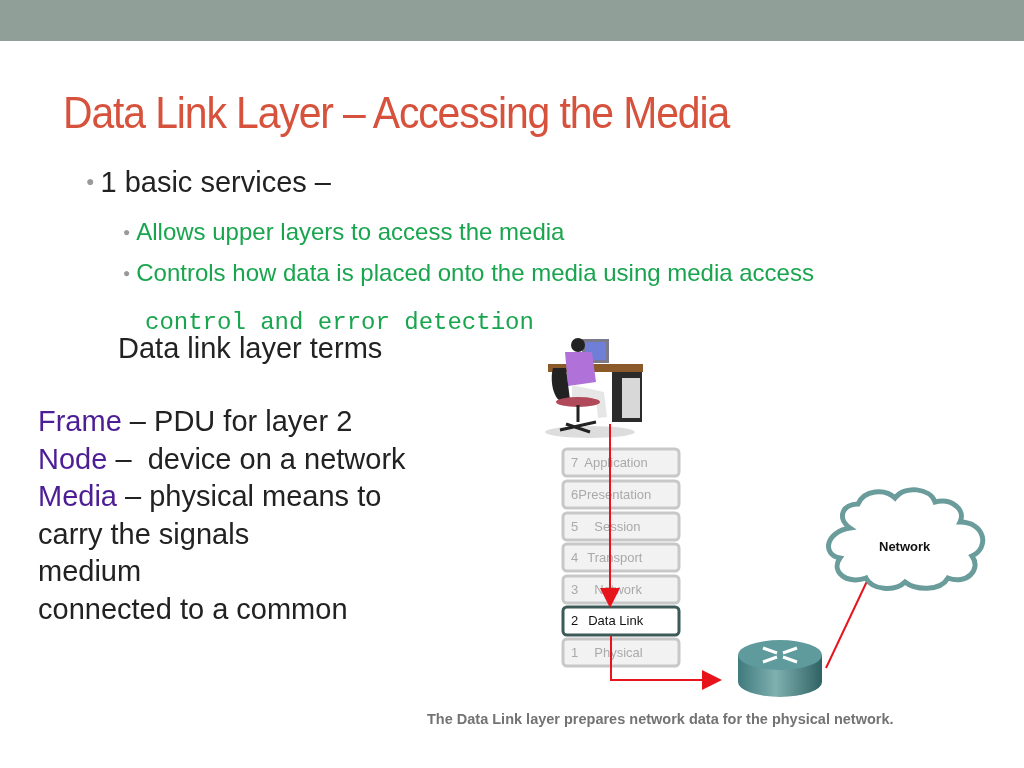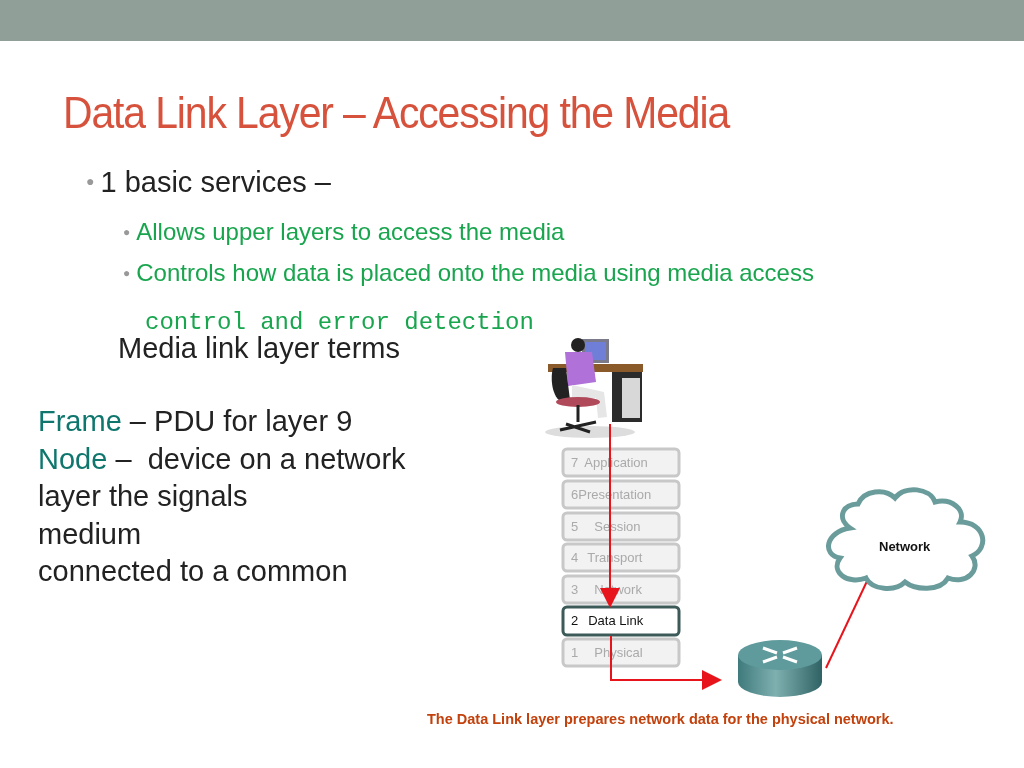--- a/index.html
+++ b/index.html
@@ -5,43 +5,44 @@
   html, body { margin:0; padding:0; }
   body { width:1024px; height:768px; background:#ffffff; position:relative; overflow:hidden; font-family:"Liberation Sans", sans-serif; }
   .topbar { position:absolute; left:0; top:0; width:1024px; height:41px; background:#919f99; }
   .title { position:absolute; left:63px; top:88px; font-size:44px; color:#d6523c; letter-spacing:-1.2px; white-space:nowrap; transform:scaleX(0.93); transform-origin:left top; }
   .b1 { position:absolute; left:86px; top:166px; font-size:29px; color:#222222; white-space:nowrap; }
   .b1 .dot, .b2 .dot { color:#999; font-size:14px; position:relative; top:-6px; margin-right:6px; }
   .b2 { position:absolute; left:123px; font-size:24px; color:#19a54e; line-height:44px; }
   .b2 .dot { font-size:12px; top:-4px; }
   .terms-head { position:absolute; left:118px; top:332px; font-size:29px; color:#222; white-space:nowrap; }
   .terms { position:absolute; left:38px; top:403px; font-size:29px; color:#222; line-height:37.5px; white-space:nowrap; }
-  .g { color:#0f766e; }
-  .caption { position:absolute; left:427px; top:711px; font-size:14.5px; font-weight:bold; color:#c2410c; white-space:nowrap; }
+  .g { color:#4c1d95; }
+  .caption { position:absolute; left:427px; top:711px; font-size:14.5px; font-weight:bold; color:#737373; white-space:nowrap; }
   svg { position:absolute; left:0; top:0; }
   .osi-label { font-family:"Liberation Sans", sans-serif; font-size:13px; fill:#aaaaaa; }
 </style>
 </head>
 <body>
 
 <div class="topbar"></div>
 
 <div class="title">Data Link Layer – Accessing the Media</div>
 
 <div class="b1"><span class="dot">●</span><span>1 basic services –</span></div>
 
 <div class="b2" style="top:210px;"><span class="dot">●</span><span>Allows upper layers to access the media</span></div>
 <div class="b2" style="top:251px;"><span class="dot">●</span><span>Controls how data is placed onto the media using media access</span><br><span style="margin-left:22px;font-family:Liberation Mono, monospace;">control and error detection</span></div>
 
-<div class="terms-head">Media link layer terms</div>
+<div class="terms-head">Data link layer terms</div>
 
 <div class="terms">
-  <div><span class="g">Frame</span><span> – PDU for layer 9</span></div>
+  <div><span class="g">Frame</span><span> – PDU for layer 2</span></div>
   <div style="white-space:pre;"><span class="g">Node</span><span> –  device on a network</span></div>
-  <div>layer the signals</div>
+  <div><span class="g">Media</span><span> – physical means to</span></div>
+  <div>carry the signals</div>
   <div>medium</div>
   <div>connected to a common</div>
 </div>
 
 <svg width="1024" height="768">
   <defs>
     <linearGradient id="routerG" x1="0" x2="1" y1="0" y2="0">
       <stop offset="0" stop-color="#3f7a7c"></stop>
         <stop offset="0.45" stop-color="#7fb0b0"></stop>
         <stop offset="1" stop-color="#2f6264"></stop>

